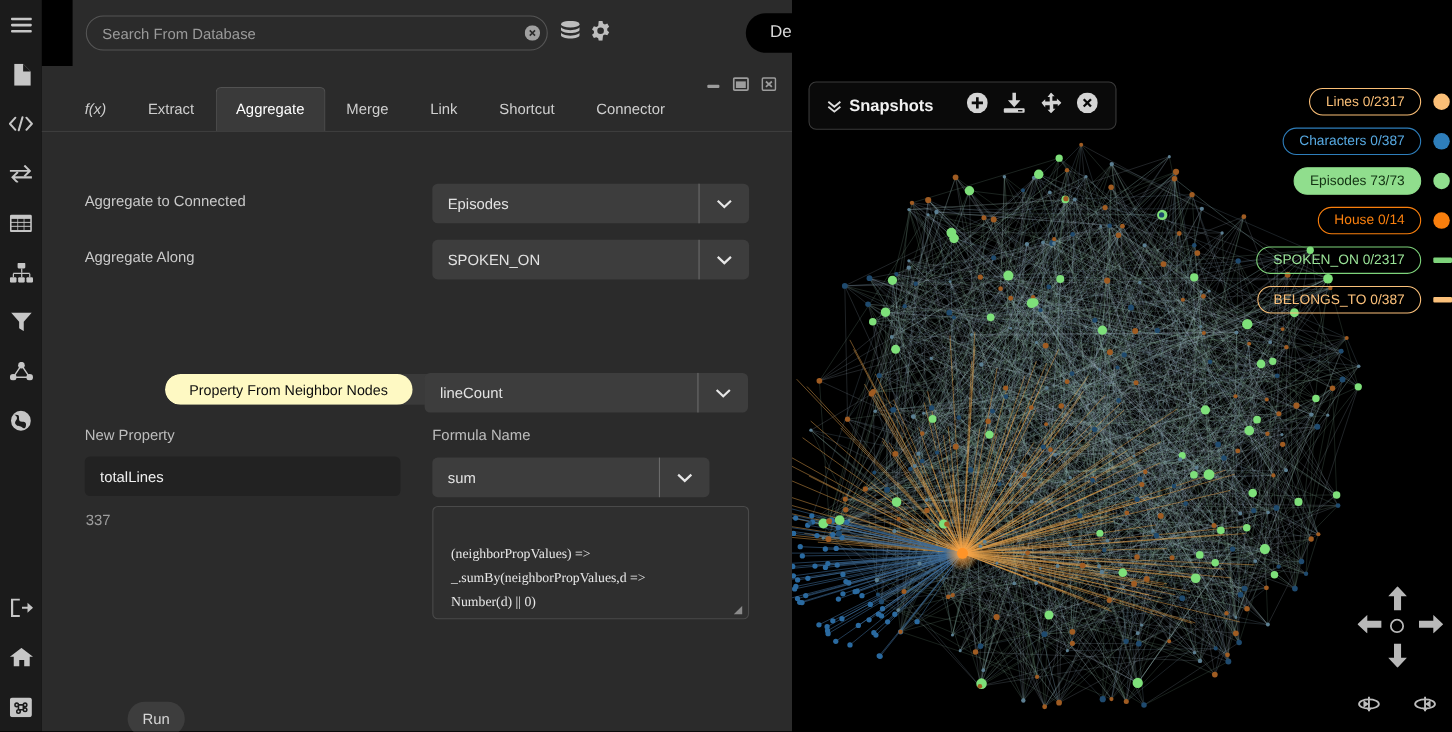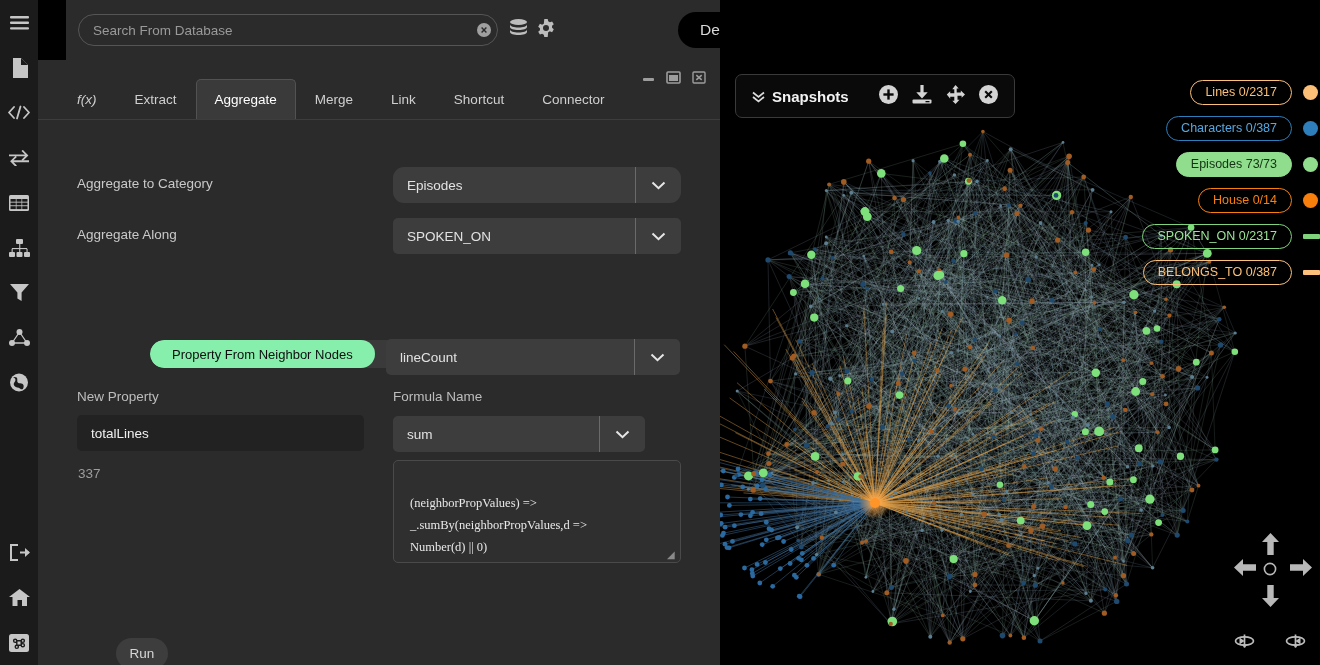--- a/index.html
+++ b/index.html
@@ -122,21 +122,21 @@
 
   .toggle-group {
     position: absolute; left: 112px; top: 280px;
     display: flex; background: #3a3a3a; border-radius: 17px; height: 28px;
     overflow: hidden;
   }
   .tg {
     display: flex; align-items: center; justify-content: center;
     font-size: 13px; color: #cfcfcf; padding: 0 22px; height: 28px; white-space: nowrap;
   }
-  .tg.active { background: #86efac; color: #0e0e0e; border-radius: 17px; }
+  .tg.active { background: #fef9c3; color: #0e0e0e; border-radius: 17px; }
 
   .textinput {
     background: #222222; border-radius: 5px; height: 36px;
     display: flex; align-items: center; color: #f0f0f0;
     font-size: 13.5px; padding-left: 14px;
   }
   .valtext { color: #9d9d9d; font-size: 13.5px; }
 
   .codearea {
     background: #2f2f2f; border: 1px solid #4a4a4a; border-radius: 5px;
@@ -367,23 +367,23 @@
       <div class="tab fx">f(x)</div>
       <div class="tab">Extract</div>
       <div class="tab active">Aggregate</div>
       <div class="tab">Merge</div>
       <div class="tab">Link</div>
       <div class="tab">Shortcut</div>
       <div class="tab">Connector</div>
     </div>
 
     <div class="formrow" style="left:39px; top:114px;">
-      <span class="lbl">Aggregate to Category</span>
-    </div>
-    <div class="select" style="position:absolute; left:355px; top:107px; width:288px;border-radius:11px;">
+      <span class="lbl">Aggregate to Connected</span>
+    </div>
+    <div class="select" style="position:absolute; left:355px; top:107px; width:288px;">
       <span>Episodes</span>
       <span class="caret-box">
         <svg width="15" height="9" viewBox="0 0 15 9" fill="none" stroke="currentColor" stroke-width="2">
             <polyline points="1.5,1.5 7.5,7.2 13.5,1.5"></polyline>
           </svg>
       </span>
     </div>
 
     <div class="formrow" style="left:39px; top:165px;">
       <span class="lbl">Aggregate Along</span>

